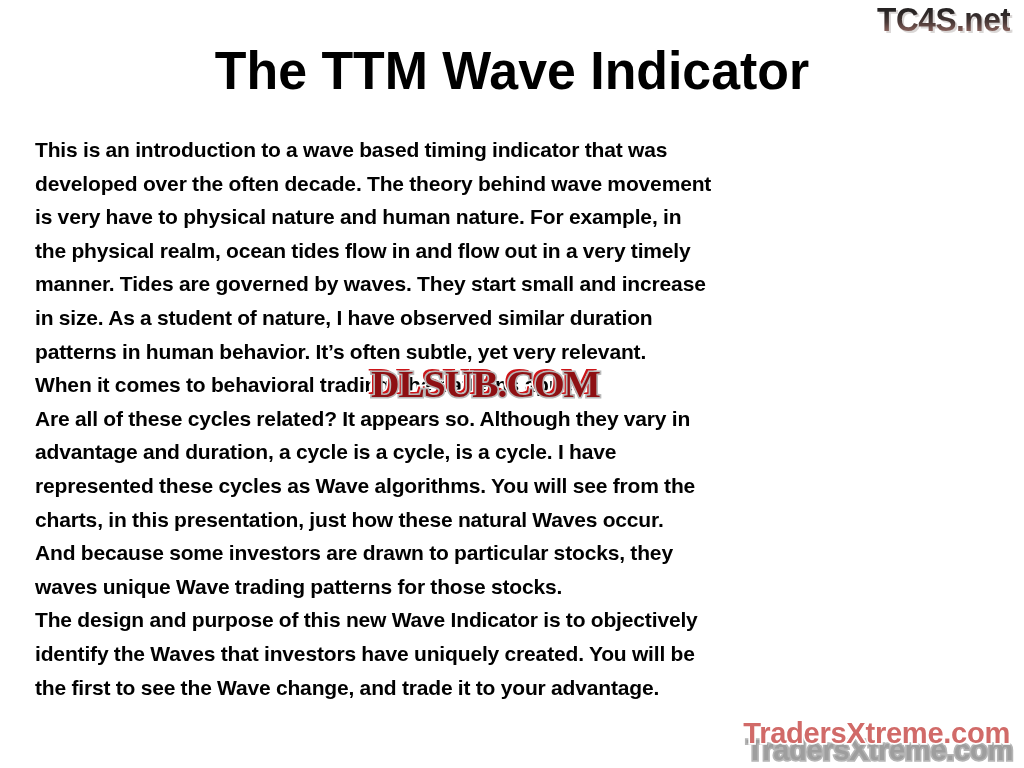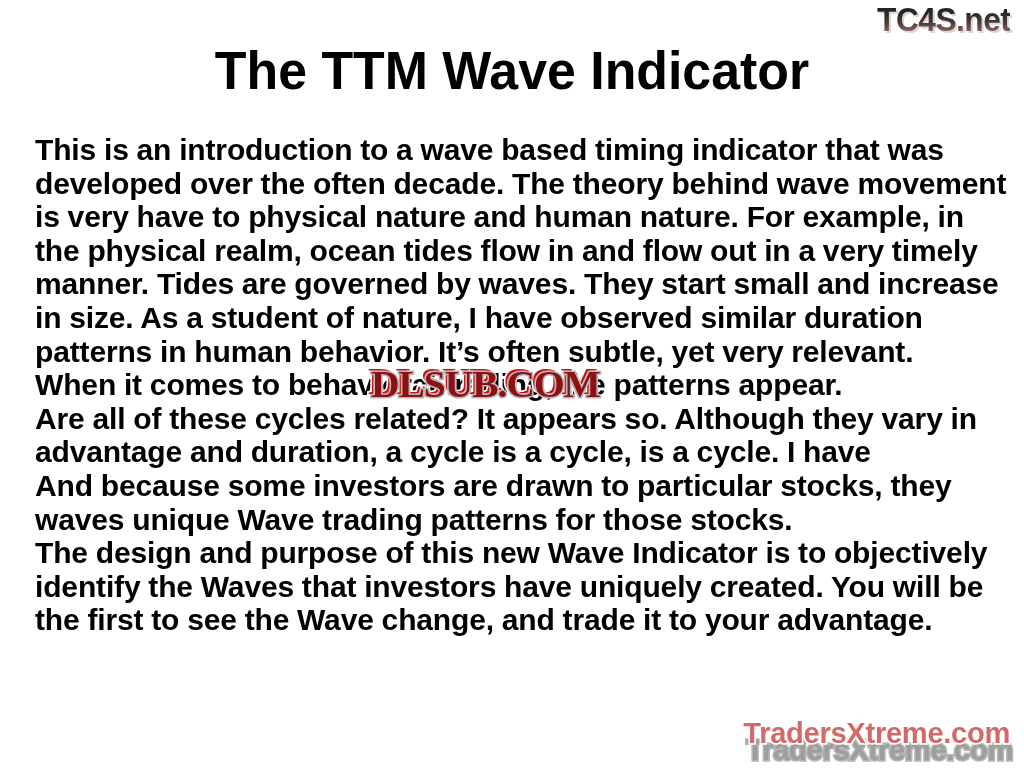--- a/index.html
+++ b/index.html
@@ -76,21 +76,21 @@
     transform: scaleX(0.96);
     white-space: nowrap;
   }
 
   
   #body-copy {
     position: absolute;
     top: 133px;
     left: 35px;
     width: 970px;
-    font-size: 30px;
+    font-size: 21px;
     font-weight: bold;
     color: #010101;
     line-height: 33.6px;
     letter-spacing: -0.15px;
     word-spacing: -0.3px;
   }
   #body-copy .line {
     white-space: nowrap;
     height: 33.6px;
   }
@@ -184,20 +184,22 @@
       <div class="line">This is an introduction to a wave based timing indicator that was</div>
       <div class="line">developed over the often decade. The theory behind wave movement</div>
       <div class="line">is very have to physical nature and human nature. For example, in</div>
       <div class="line">the physical realm, ocean tides flow in and flow out in a very timely</div>
       <div class="line">manner. Tides are governed by waves. They start small and increase</div>
       <div class="line">in size. As a student of nature, I have observed similar duration</div>
       <div class="line">patterns in human behavior. It’s often subtle, yet very relevant.</div>
       <div class="line">When it comes to behavioral trading, the patterns appear.</div>
       <div class="line">Are all of these cycles related? It appears so. Although they vary in</div>
       <div class="line">advantage and duration, a cycle is a cycle, is a cycle. I have</div>
+      <div class="line">represented these cycles as Wave algorithms. You will see from the</div>
+      <div class="line">charts, in this presentation, just how these natural Waves occur.</div>
       <div class="line">And because some investors are drawn to particular stocks, they</div>
       <div class="line">waves unique Wave trading patterns for those stocks.</div>
       <div class="line">The design and purpose of this new Wave Indicator is to objectively</div>
       <div class="line">identify the Waves that investors have uniquely created. You will be</div>
       <div class="line">the first to see the Wave change, and trade it to your advantage.</div>
     </div>
 
   <div id="watermark-back">DLSUB.COM</div>
   <div id="watermark">DLSUB.COM</div>
 

